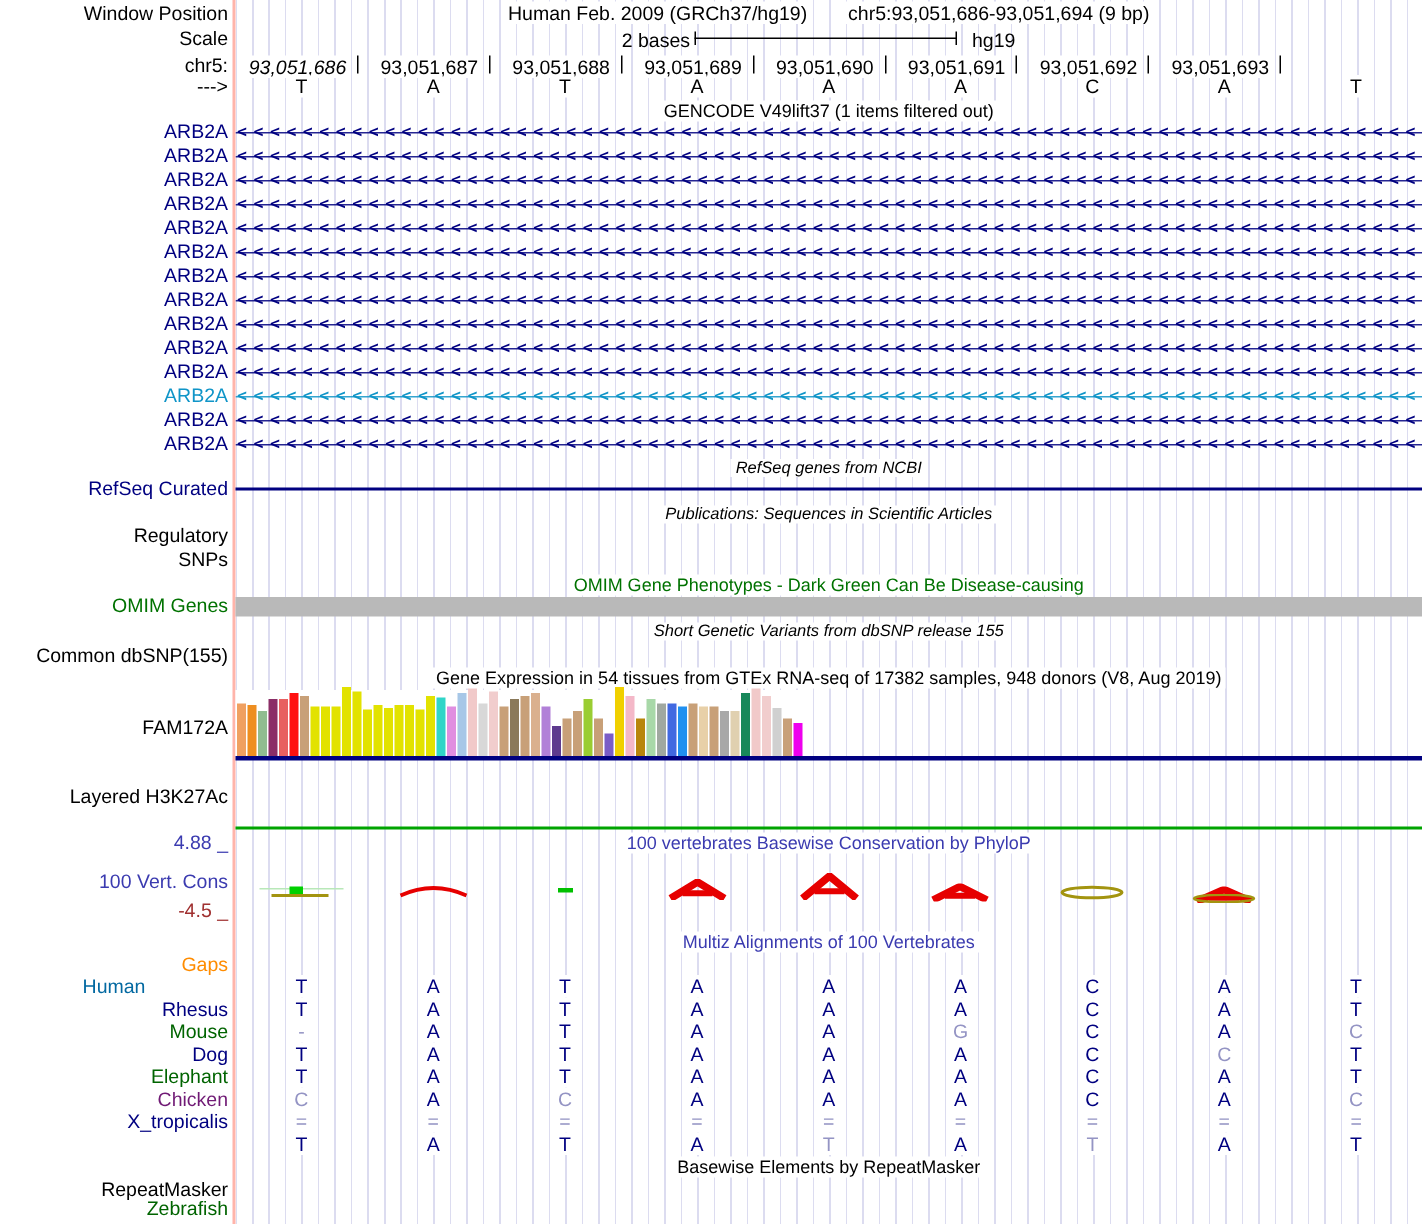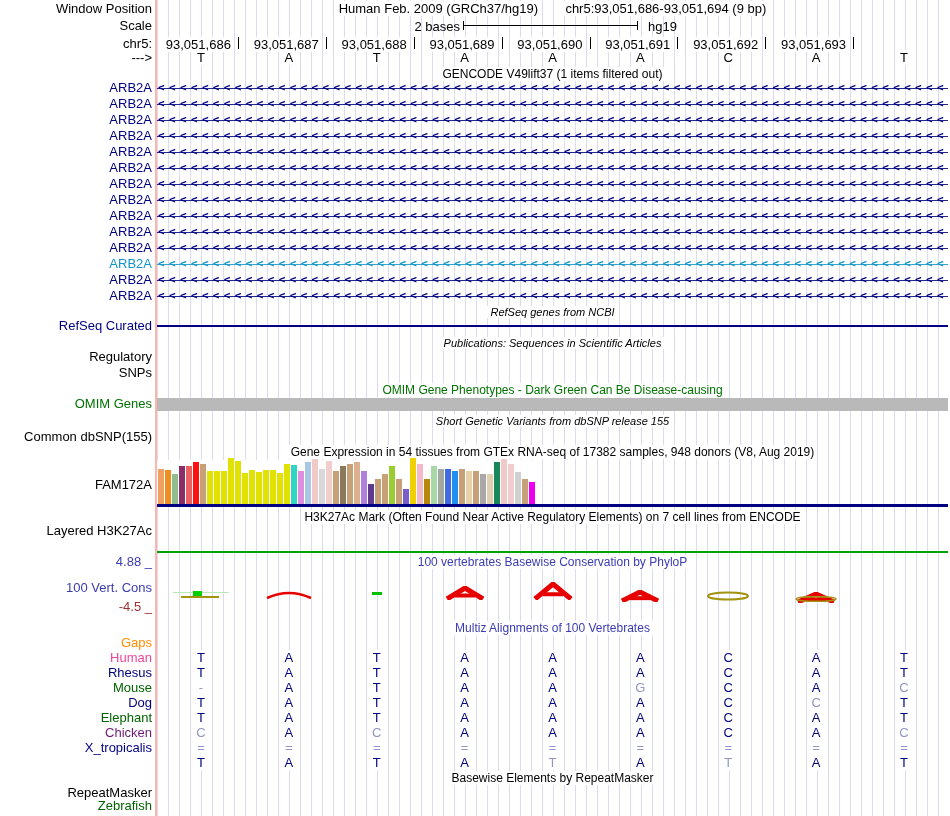--- a/index.html
+++ b/index.html
@@ -52,21 +52,21 @@
 
   <div class="lbl" style="top:19px">Scale</div>
   <div style="position:absolute;top:19px;left:380px;width:80px;text-align:right;font-size:13px;z-index:3">2 bases</div>
   <div class="scale-bar" style="top:25px;left:463px;width:175px"></div>
   <div class="scale-cap" style="top:21px;left:463px"></div>
   <div class="scale-cap" style="top:21px;left:637px"></div>
   <div style="position:absolute;top:19px;left:648px;font-size:13px;z-index:3">hg19</div>
 
   <div class="lbl" style="top:37px">chr5:</div>
   <div id="ruler-row">
-      <div class="ruler-num" style="left: 157px; width: 75.8889px;"><span>93,051,686</span></div>
+      <div class="ruler-num" style="left: 157px; width: 75.8889px; font-style: italic;"><span>93,051,686</span></div>
       <div class="ruler-tick" style="left: 238px;"></div>
       <div class="ruler-num" style="left: 244.889px; width: 75.8889px;"><span>93,051,687</span></div>
       <div class="ruler-tick" style="left: 325.889px;"></div>
       <div class="ruler-num" style="left: 332.778px; width: 75.8889px;"><span>93,051,688</span></div>
       <div class="ruler-tick" style="left: 413.778px;"></div>
       <div class="ruler-num" style="left: 420.667px; width: 75.8889px;"><span>93,051,689</span></div>
       <div class="ruler-tick" style="left: 501.667px;"></div>
       <div class="ruler-num" style="left: 508.556px; width: 75.8889px;"><span>93,051,690</span></div>
       <div class="ruler-tick" style="left: 589.556px;"></div>
       <div class="ruler-num" style="left: 596.444px; width: 75.8889px;"><span>93,051,691</span></div>
@@ -233,21 +233,20 @@
       <div class="gtex-bar" style="left: 487px; width: 6px; top: 474px; height: 30px; background: rgb(224, 208, 176);"></div>
       <div class="gtex-bar" style="left: 494px; width: 6px; top: 462px; height: 42px; background: rgb(24, 136, 90);"></div>
       <div class="gtex-bar" style="left: 501px; width: 6px; top: 459px; height: 45px; background: rgb(241, 201, 201);"></div>
       <div class="gtex-bar" style="left: 508px; width: 6px; top: 464px; height: 40px; background: rgb(241, 205, 205);"></div>
       <div class="gtex-bar" style="left: 515px; width: 6px; top: 472px; height: 32px; background: rgb(208, 208, 208);"></div>
       <div class="gtex-bar" style="left: 522px; width: 6px; top: 479px; height: 25px; background: rgb(200, 160, 120);"></div>
       <div class="gtex-bar" style="left: 529px; width: 6px; top: 482px; height: 22px; background: rgb(238, 0, 238);"></div>
     </div>
   <div class="hline" style="top:504px;height:3px;background:#000080;z-index:3"></div>
 
-  <div class="title t12" style="top:511px"><span>H3K27Ac Mark (Often Found Near Active Regulatory Elements) on 7 cell lines from ENCODE</span></div>
   <div class="lbl" style="top:524px">Layered H3K27Ac</div>
   <div class="hline" style="top:551px;height:2px;background:#00a400"></div>
 
   <div class="lbl" style="top:555px;color:#3b3bb0">4.88 _</div>
   <div class="title t12" style="top:556px;color:#3b3bb0"><span>100 vertebrates Basewise Conservation by PhyloP</span></div>
   <div class="lbl" style="top:581px;color:#3b3bb0">100 Vert. Cons</div>
   <div id="phylop-logo">
       <div class="logo-item" style="left: 172.944px; top: 590px; width: 56px; height: 10px;">
         <div style="position: absolute; left: 0px; top: 2px; width: 56px; height: 1px; background: rgb(184, 232, 184);"></div>
         <div style="position: absolute; left: 8px; top: 6px; width: 38px; height: 2px; background: rgb(163, 148, 16);"></div>
@@ -277,21 +276,21 @@
           <line x1="12" y1="7.48" x2="32" y2="7.48" stroke="#e60000" stroke-width="4"></line>
         </svg><svg width="44" height="6" style="position:absolute;left:0;top:7px">
           <ellipse cx="22" cy="3" rx="20" ry="2.4" stroke="#a39410" stroke-width="1.6" fill="none"></ellipse>
         </svg></div>
     </div>
   <div class="lbl" style="top:600px;color:#a03030">-4.5 _</div>
 
   <div class="title t12" style="top:622px;color:#3b3bb0"><span>Multiz Alignments of 100 Vertebrates</span></div>
   <div class="lbl" style="top:636px;color:#ff8c00">Gaps</div>
   <div id="multiz-rows">
-      <div class="lbl" style="top: 651px; color: #ec4899;">Human</div>
+      <div class="lbl" style="top: 651px; color: #0369a1; text-align: center;">Human</div>
       <div class="base-cell" style="top: 651px; left: 157px; width: 87.8889px;"><span style="color: rgb(0, 0, 128);">T</span></div>
       <div class="base-cell" style="top: 651px; left: 244.889px; width: 87.8889px;"><span style="color: rgb(0, 0, 128);">A</span></div>
       <div class="base-cell" style="top: 651px; left: 332.778px; width: 87.8889px;"><span style="color: rgb(0, 0, 128);">T</span></div>
       <div class="base-cell" style="top: 651px; left: 420.667px; width: 87.8889px;"><span style="color: rgb(0, 0, 128);">A</span></div>
       <div class="base-cell" style="top: 651px; left: 508.556px; width: 87.8889px;"><span style="color: rgb(0, 0, 128);">A</span></div>
       <div class="base-cell" style="top: 651px; left: 596.444px; width: 87.8889px;"><span style="color: rgb(0, 0, 128);">A</span></div>
       <div class="base-cell" style="top: 651px; left: 684.333px; width: 87.8889px;"><span style="color: rgb(0, 0, 128);">C</span></div>
       <div class="base-cell" style="top: 651px; left: 772.222px; width: 87.8889px;"><span style="color: rgb(0, 0, 128);">A</span></div>
       <div class="base-cell" style="top: 651px; left: 860.111px; width: 87.8889px;"><span style="color: rgb(0, 0, 128);">T</span></div>
       <div class="lbl" style="top: 666px; color: rgb(0, 0, 128);">Rhesus</div>

